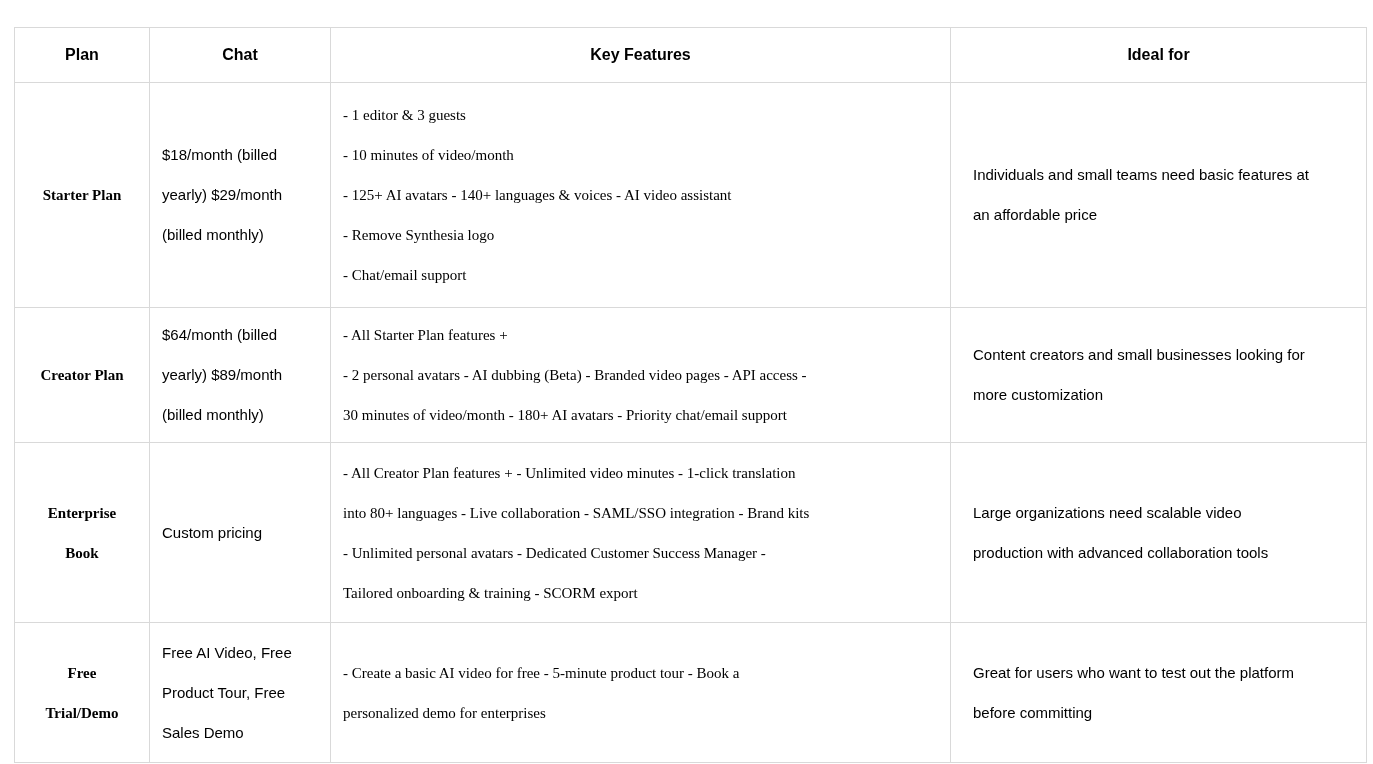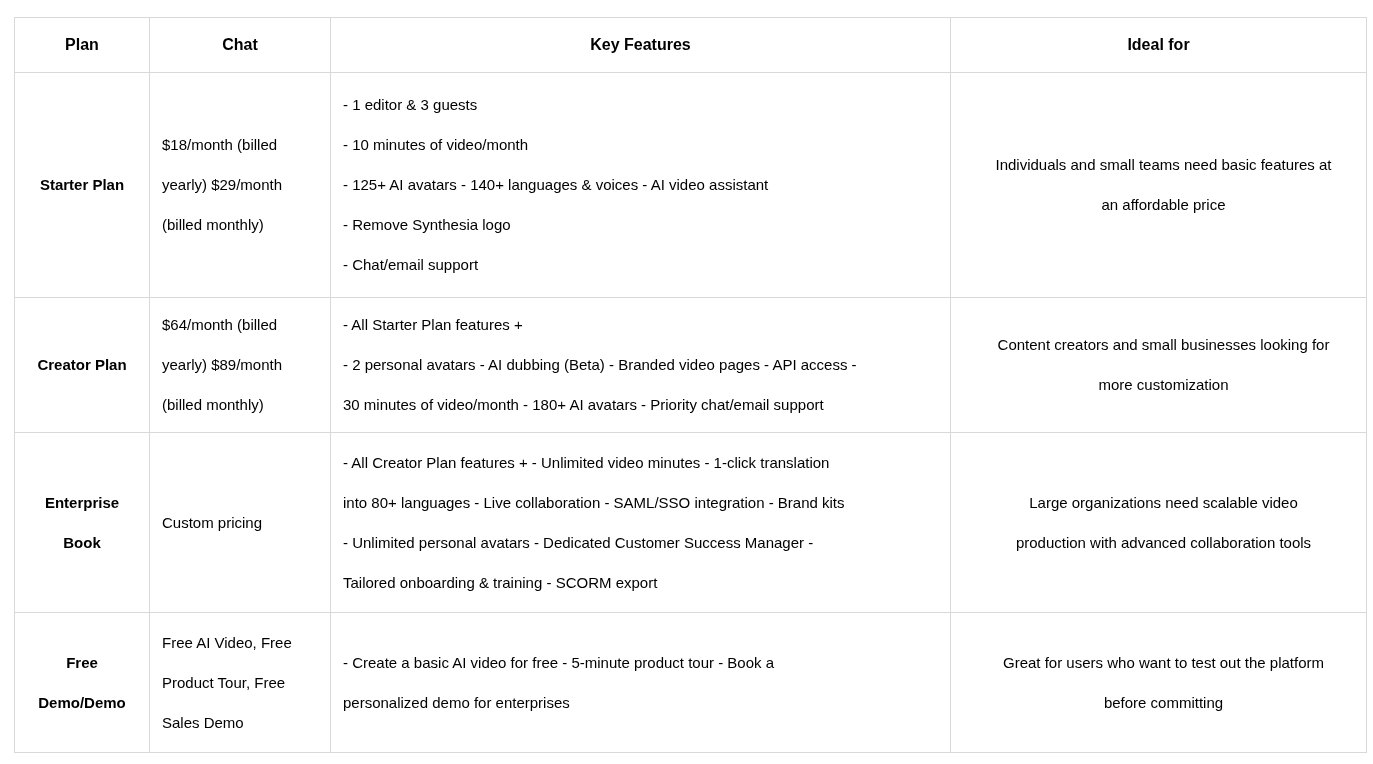--- a/index.html
+++ b/index.html
@@ -7,21 +7,21 @@
     padding: 0;
     background: #ffffff;
     width: 1373px;
     height: 764px;
     font-family: "Liberation Sans", sans-serif;
     color: #000000;
   }
   table.pricing-table {
     position: absolute;
     left: 14px;
-    top: 17px;
+    top: 27px;
     width: 1352px;
     border-collapse: collapse;
     table-layout: fixed;
     background: #ffffff;
   }
   .pricing-table th,
   .pricing-table td {
     border: 1px solid #d9d9d9;
     vertical-align: middle;
     font-size: 15px;
@@ -38,34 +38,35 @@
   tr.header-row   { height: 55px; }
   tr.row-0        { height: 225px; }
   tr.row-1        { height: 135px; }
   tr.row-2        { height: 180px; }
   tr.row-3        { height: 140px; }
 
   td.plan-cell {
     font-weight: 700;
     text-align: center;
     white-space: pre-line;
+    font-family: Liberation Serif, serif;
   }
   td.price-cell {
     text-align: left;
     white-space: pre-line;
   }
   td.features-cell {
     text-align: left;
+    font-family: Liberation Serif, serif;
   }
   td.features-cell p {
     margin: 0;
     white-space: pre-line;
   }
   td.ideal-cell {
-    text-align: center;
     white-space: pre-line;
     padding-left: 22px;
   }
 </style>
 </head>
 <body>
 
 <table class="pricing-table">
   <colgroup>
     <col style="width:135px">
@@ -118,21 +119,21 @@
         <p>- All Creator Plan features + - Unlimited video minutes - 1-click translation
 into 80+ languages - Live collaboration - SAML/SSO integration - Brand kits
 - Unlimited personal avatars - Dedicated Customer Success Manager -
 Tailored onboarding &amp; training - SCORM export</p>
       </td>
       <td class="ideal-cell">Large organizations need scalable video
 production with advanced collaboration tools</td>
     </tr>
     <tr class="row-3">
       <td class="plan-cell">Free
-Demo/Demo</td>
+Trial/Demo</td>
       <td class="price-cell">Free AI Video, Free
 Product Tour, Free
 Sales Demo</td>
       <td class="features-cell">
         <p>- Create a basic AI video for free - 5-minute product tour - Book a
 personalized demo for enterprises</p>
       </td>
       <td class="ideal-cell">Great for users who want to test out the platform
 before committing</td>
     </tr>

